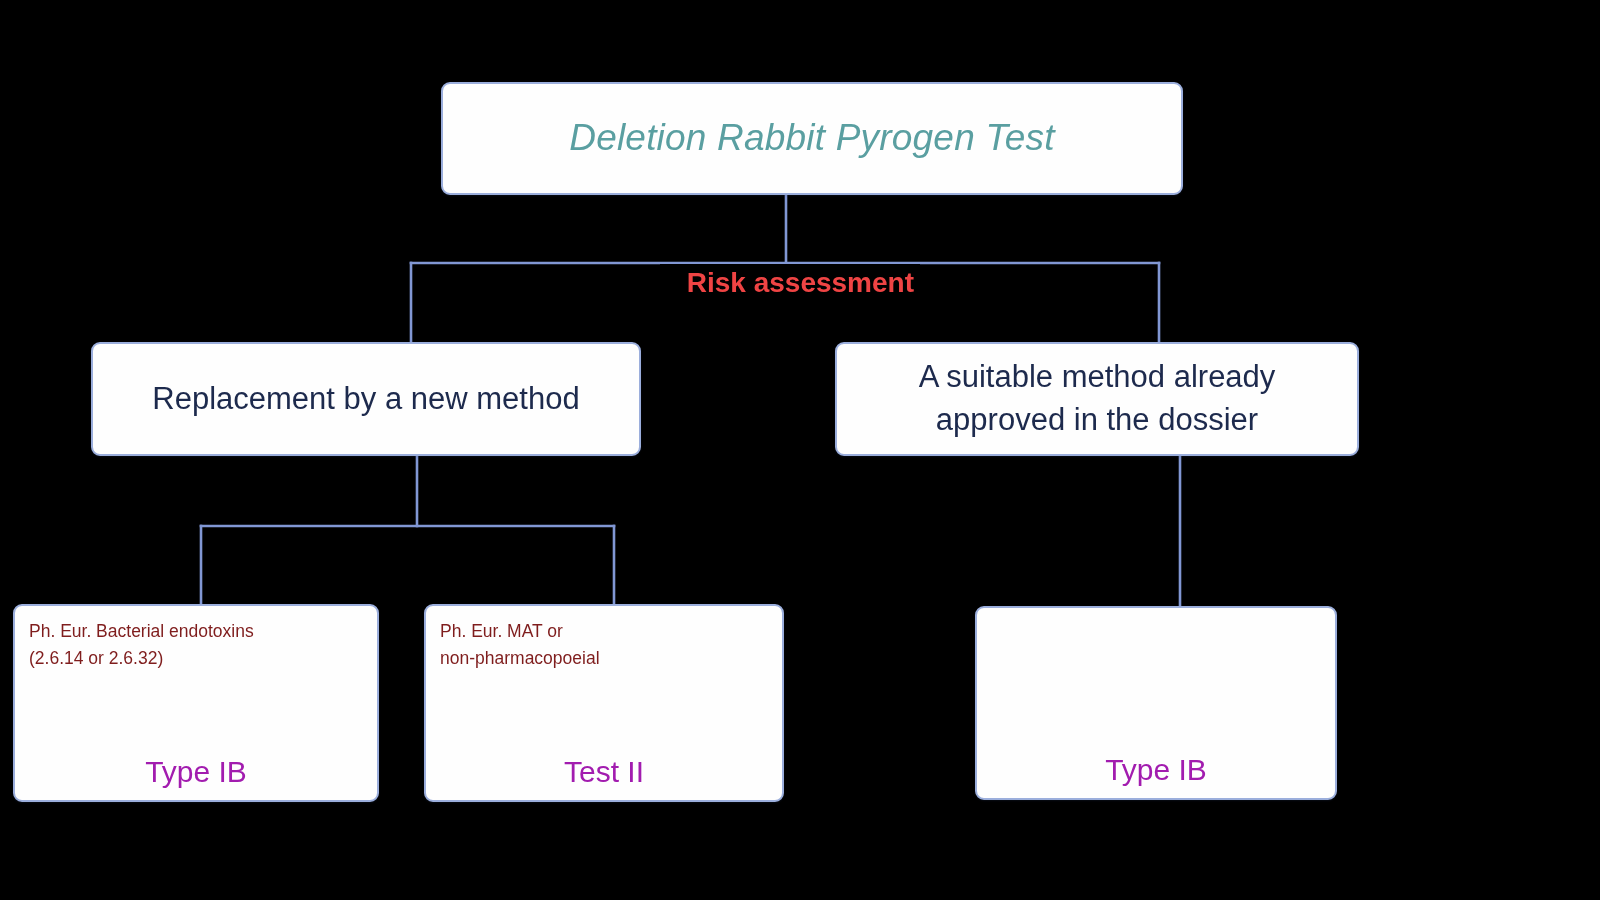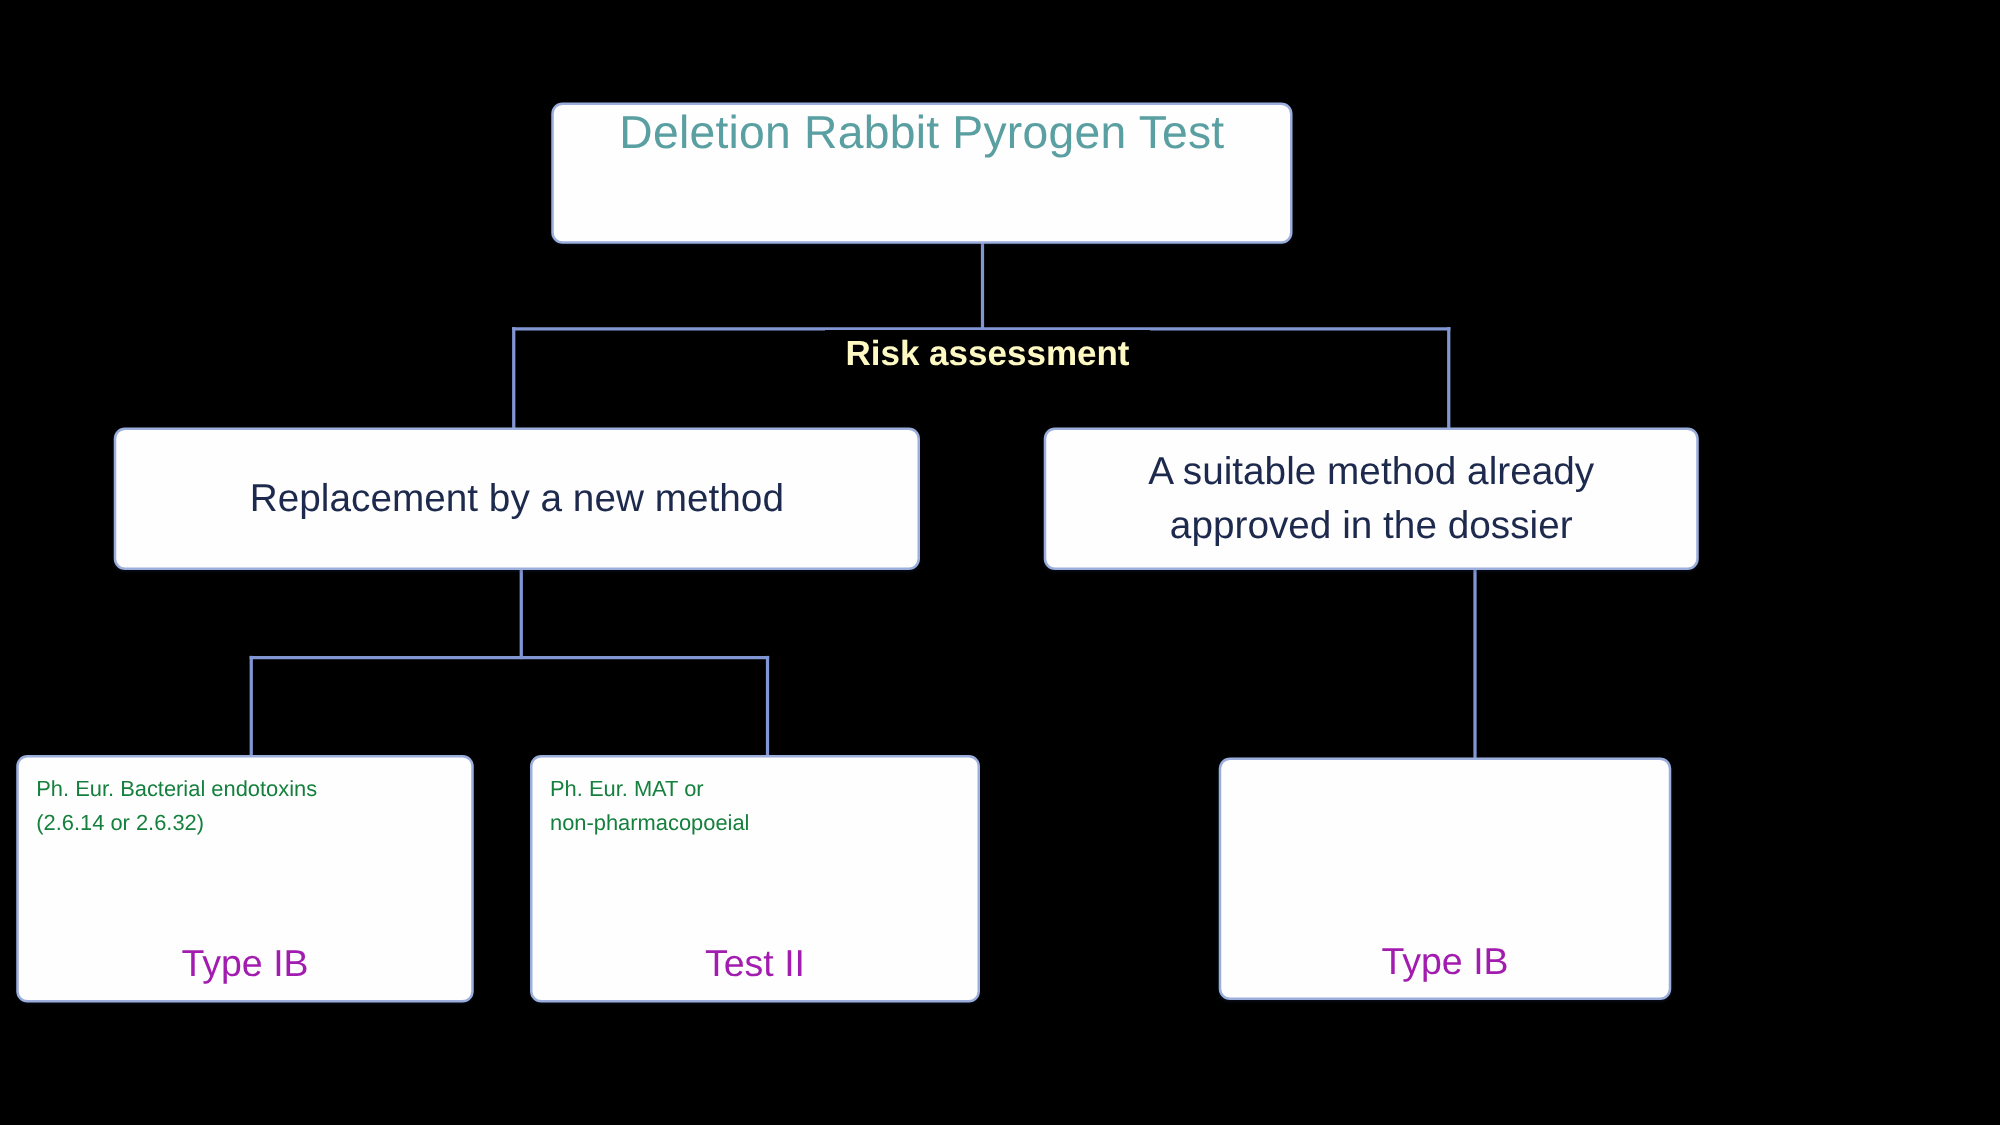--- a/index.html
+++ b/index.html
@@ -32,45 +32,46 @@
     background: #FEFEFE;
     border: 2px solid #9BAEDC;
     border-radius: 9px;
     box-shadow: 0 1px 2px rgba(40,60,110,0.18);
   }
 
   
   .node-root {
     left: 441px;
     top: 82px;
-    width: 593px;
+    width: 742px;
     height: 113px;
     display: flex;
-    align-items: flex-start;
+    align-items: center;
     justify-content: center;
+    font-style: italic;
   }
   .root-label {
     color: #5A9FA1;
     font-size: 37px;
     font-weight: 400;
     letter-spacing: 0.2px;
     line-height: 1.2;
     white-space: nowrap;
   }
 
   
   .node-mid {
     top: 342px;
     height: 114px;
     display: flex;
     align-items: center;
     justify-content: center;
     padding: 0 14px;
   }
-  .node-mid-left  { left: 91px;  width: 645px; }
+  .node-mid-left  { left: 91px;  width: 550px; }
   .node-mid-right { left: 835px; width: 524px; align-items: center; }
 
   .mid-label {
     color: #1D2A4D;
     font-size: 31px;
     font-weight: 400;
     line-height: 1.38;
     text-align: center;
   }
 
@@ -81,43 +82,43 @@
     display: flex;
     flex-direction: column;
     justify-content: space-between;
     padding: 12px 14px 10px 14px;
   }
   .node-leaf-a { left: 13px;  width: 366px; }
   .node-leaf-b { left: 424px; width: 360px; }
   .node-leaf-c { left: 975px; width: 362px; top: 606px; height: 194px; }
 
   .leaf-top {
-    color: #15803d;
+    color: #7f1d1d;
     font-size: 17.5px;
     line-height: 1.55;
     text-align: left;
     white-space: pre-line;
     min-height: 20px;
   }
   .leaf-bottom {
     color: #a21caf;
     font-size: 30px;
     line-height: 1.1;
     text-align: center;
     padding-bottom: 2px;
   }
 
   
   .edge-label {
     position: absolute;
     left: 660px;
     top: 264px;
     width: 260px;
-    text-align: center;
-    color: #fef9c3;
+    text-align: right;
+    color: #ef4444;
     font-size: 28px;
     font-weight: 700;
     line-height: 1;
     background: #000000;
     padding: 5px 6px 7px 6px;
     box-sizing: border-box;
     white-space: nowrap;
   }
 </style>
 </head>

